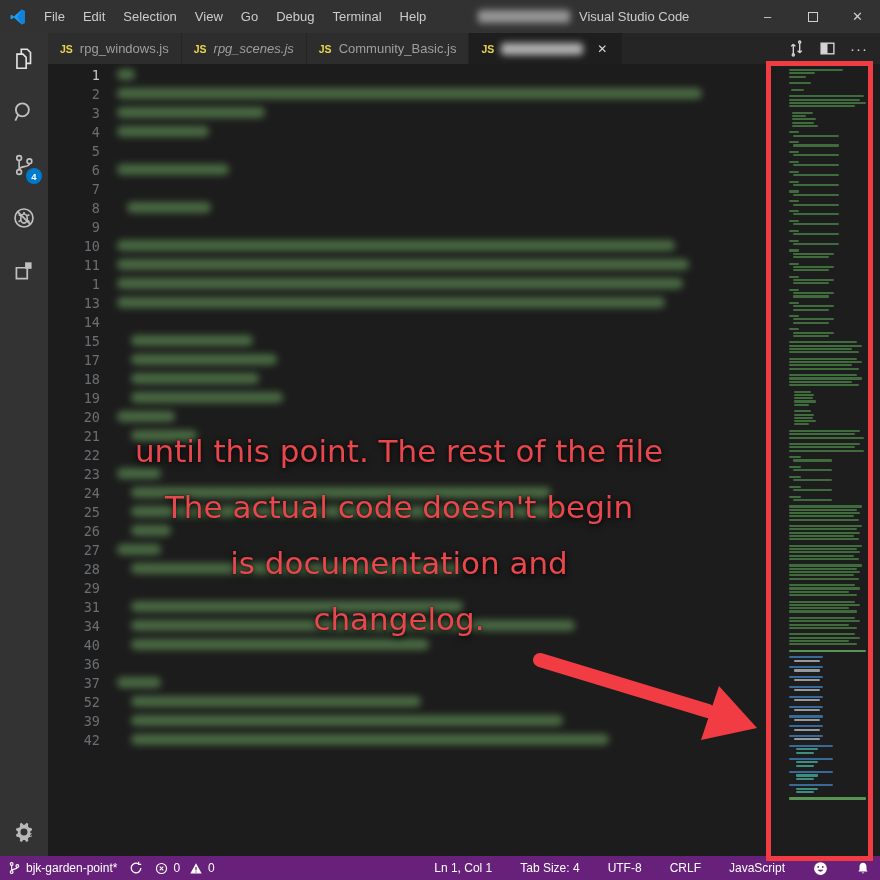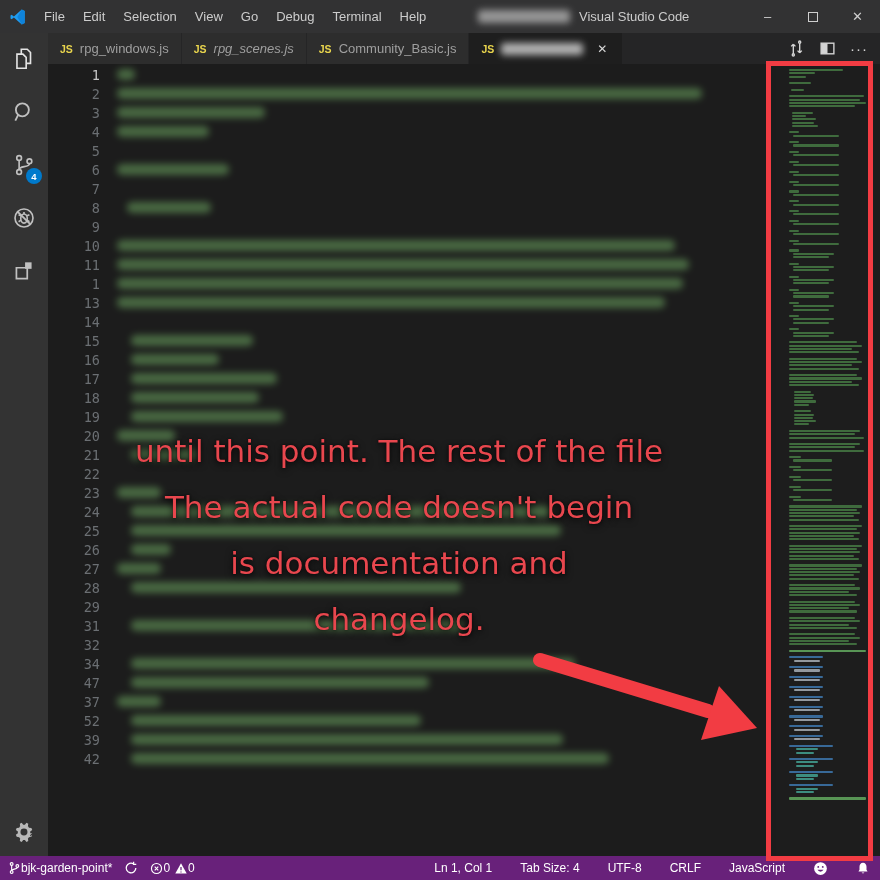--- a/index.html
+++ b/index.html
@@ -62,21 +62,21 @@
     background:#5f8f55; filter:blur(3.5px); opacity:.68; }
 
   
   .minimap { width:104px; flex-shrink:0; background:#1d1d1d; padding:5px 6px 0 13px; overflow:hidden; }
   .mm-row { height:2.1px; margin-bottom:1.2px; border-radius:1px; opacity:.95; }
 
   
   .statusbar { height:24px; background:#68217a; color:#ffffff; display:flex; align-items:center;
     font-size:12px; flex-shrink:0; padding:0 10px 0 8px; }
   .sb-left { display:flex; align-items:center; gap:12px; }
-  .sb-group { display:flex; align-items:center; }
+  .sb-group { display:flex; align-items:center; gap:5px; }
   .sb-right { margin-left:auto; display:flex; align-items:center; gap:28px; }
   .sb-item { display:flex; align-items:center; gap:5px; }
 
   
   .annotation { position:absolute; left:28px; top:423px; width:742px; text-align:center;
     font-size:31px; line-height:56px; font-weight:500; z-index:30;
     font-family:"DejaVu Sans", sans-serif;
     text-shadow:0 2px 7px rgba(0,0,0,.9), 0 0 2px rgba(0,0,0,.6); }
   .arrow-overlay { position:absolute; left:0; top:0; z-index:31; pointer-events:none; }
   .minimap-highlight-box { position:absolute; left:766px; top:61px; width:107px; height:800px;
@@ -276,26 +276,20 @@
               <span class="gutter-num">14</span>
               <span class="line-content"></span>
             </div>
             <div class="code-line">
               <span class="gutter-num">15</span>
               <span class="line-content">
                 <span class="code-blob" style="margin-left: 14px; width: 122px;"></span>
               </span>
             </div>
             <div class="code-line">
-              <span class="gutter-num">16</span>
-              <span class="line-content">
-                <span class="code-blob" style="margin-left: 14px; width: 88px;"></span>
-              </span>
-            </div>
-            <div class="code-line">
               <span class="gutter-num">17</span>
               <span class="line-content">
                 <span class="code-blob" style="margin-left: 14px; width: 146px;"></span>
               </span>
             </div>
             <div class="code-line">
               <span class="gutter-num">18</span>
               <span class="line-content">
                 <span class="code-blob" style="margin-left: 14px; width: 128px;"></span>
               </span>
@@ -362,34 +356,34 @@
               <span class="gutter-num">29</span>
               <span class="line-content"></span>
             </div>
             <div class="code-line">
               <span class="gutter-num">31</span>
               <span class="line-content">
                 <span class="code-blob" style="margin-left: 14px; width: 332px;"></span>
               </span>
             </div>
             <div class="code-line">
-              <span class="gutter-num">32</span>
+              <span class="gutter-num">34</span>
+              <span class="line-content">
+                <span class="code-blob" style="margin-left: 14px; width: 444px;"></span>
+              </span>
+            </div>
+            <div class="code-line">
+              <span class="gutter-num">40</span>
+              <span class="line-content">
+                <span class="code-blob" style="margin-left: 14px; width: 298px;"></span>
+              </span>
+            </div>
+            <div class="code-line">
+              <span class="gutter-num">36</span>
               <span class="line-content"></span>
-            </div>
-            <div class="code-line">
-              <span class="gutter-num">34</span>
-              <span class="line-content">
-                <span class="code-blob" style="margin-left: 14px; width: 444px;"></span>
-              </span>
-            </div>
-            <div class="code-line">
-              <span class="gutter-num">47</span>
-              <span class="line-content">
-                <span class="code-blob" style="margin-left: 14px; width: 298px;"></span>
-              </span>
             </div>
             <div class="code-line">
               <span class="gutter-num">37</span>
               <span class="line-content">
                 <span class="code-blob" style="margin-left: 0px; width: 44px;"></span>
               </span>
             </div>
             <div class="code-line">
               <span class="gutter-num">52</span>
               <span class="line-content">

